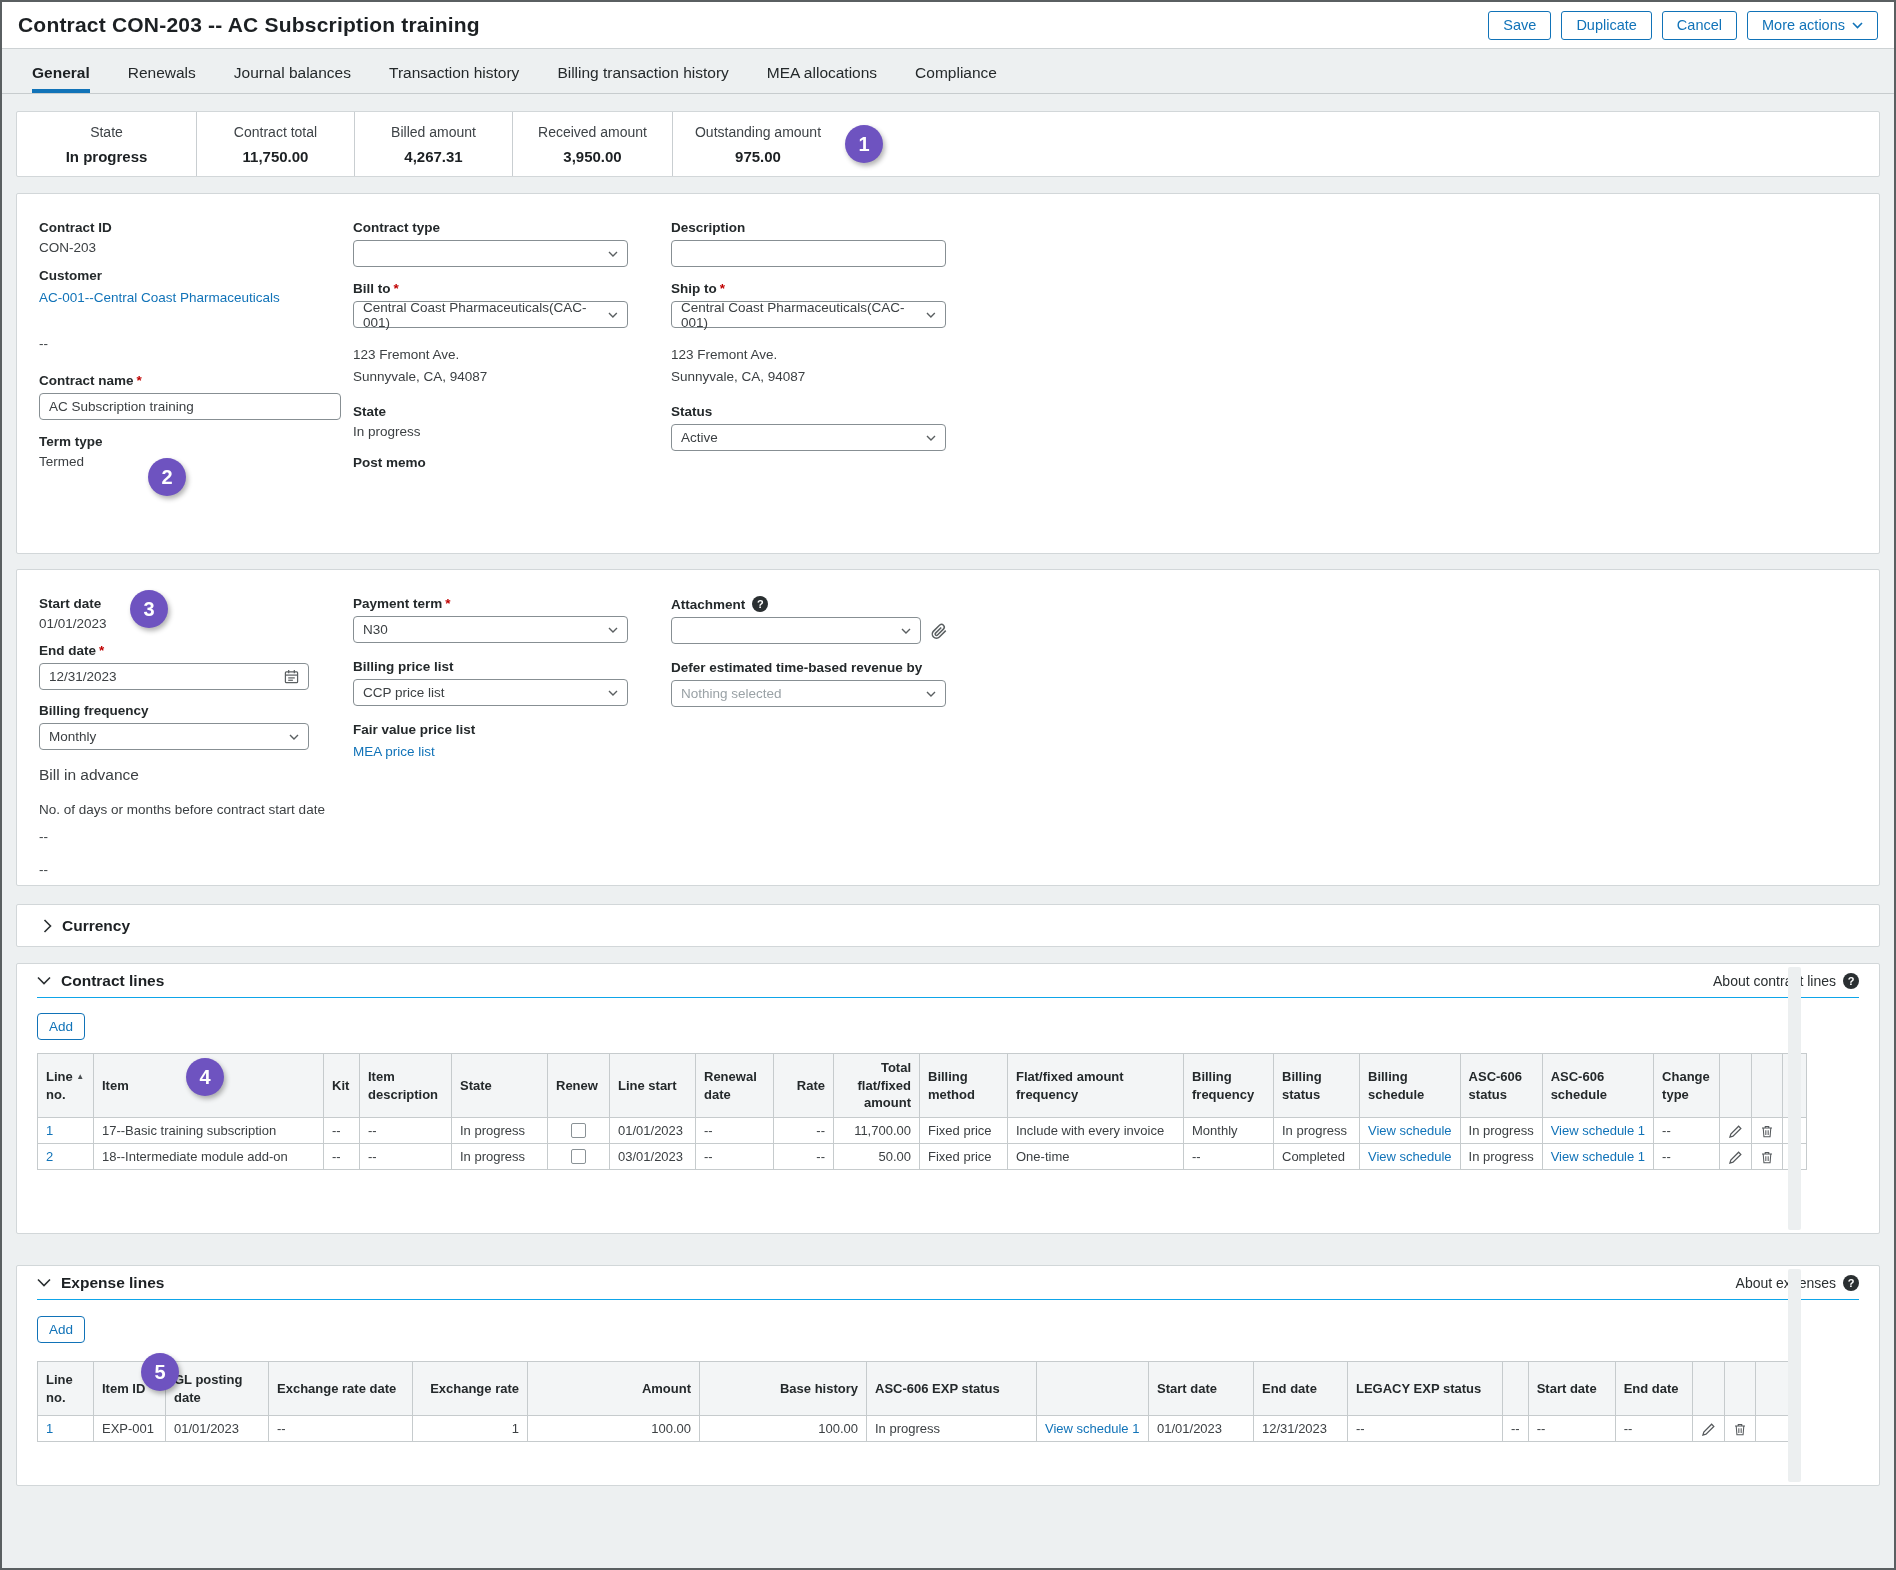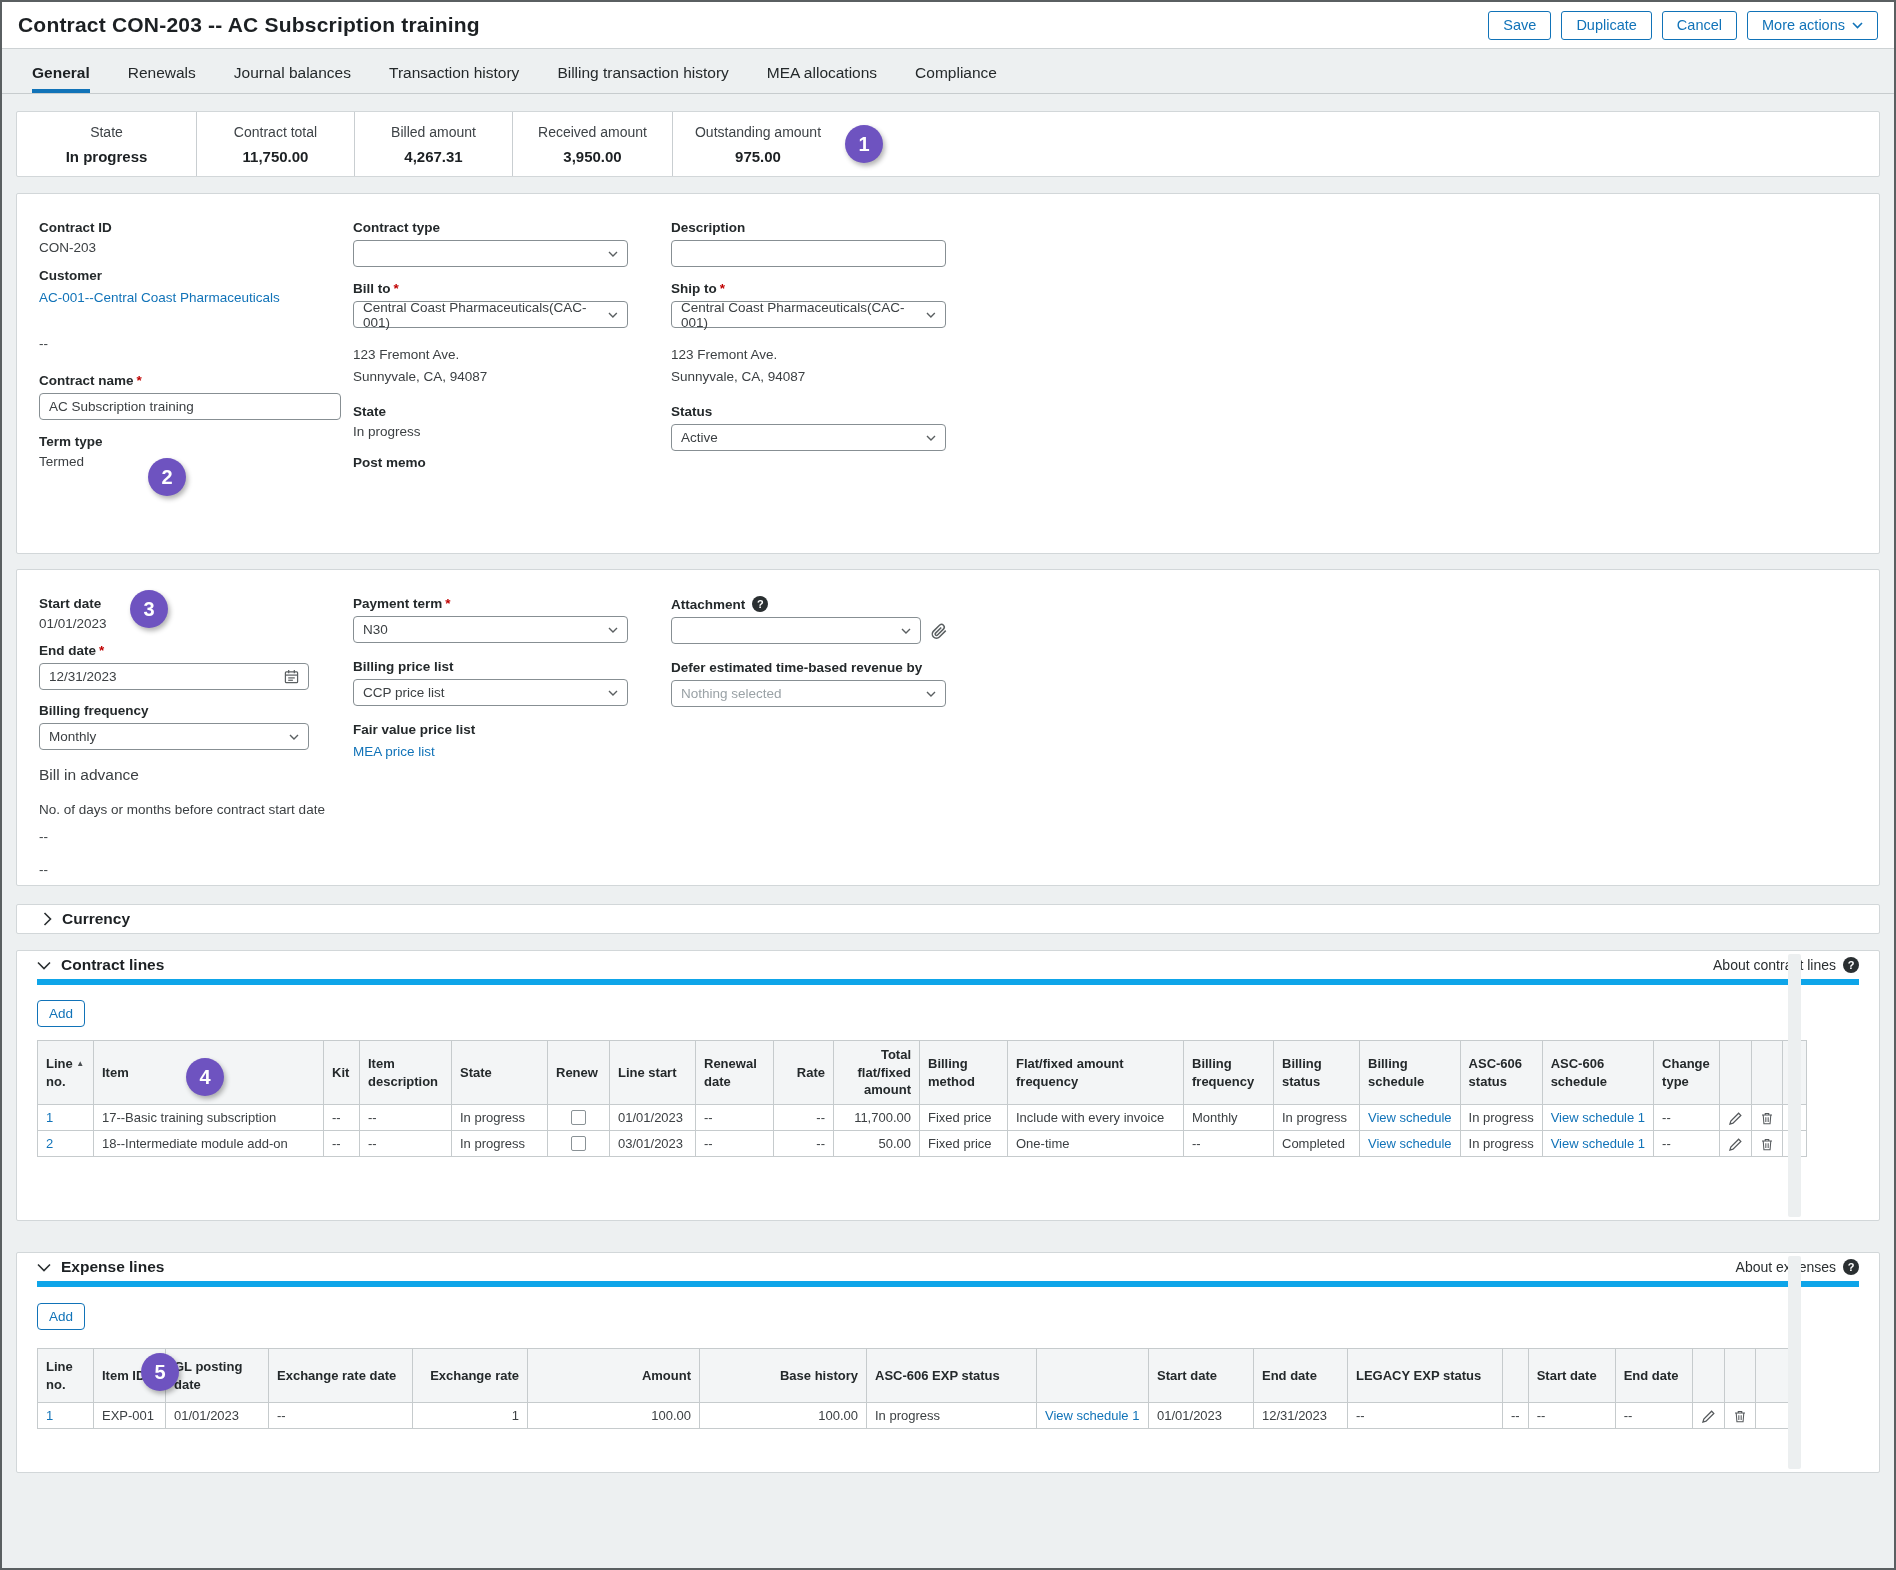--- a/index.html
+++ b/index.html
@@ -55,29 +55,29 @@
   .addr { font-size:13.5px; color:#3c4043; line-height:22px; }
   .big { font-size:15.5px; color:#3c4043; }
   .lblrow { display:flex; align-items:flex-end; gap:7px; margin-bottom:5px; }
   .lblrow .lbl { margin-bottom:0; }
   .helpdot { width:16px; height:16px; border-radius:50%; background:#2a2f31; color:#fff;
              font-size:11px; font-weight:bold; display:inline-flex; align-items:center; justify-content:center; }
   .withicon { display:flex; align-items:center; gap:9px; }
 
   
   .card.fold { margin-top:18px; height:42px; display:flex; align-items:center; padding-left:26px; }
-  .card.fold.currency { height:30px; }
+  .card.fold.currency { height:43px; }
   .fold-title { font-size:15.5px; font-weight:bold; color:#1c2023; margin-left:10px; }
   .chev { display:block; }
 
   
   .card.lines { margin-top:16px; height:271px; padding:0 20px; }
   .card.expenses { margin-top:31px; height:221px; padding:0 20px; }
   .section-head { display:flex; align-items:center; justify-content:space-between; height:34px;
-                  border-bottom:6px solid #0ea5e9; }
+                  border-bottom:1px solid #0ea5e9; }
   .sh-left { display:flex; align-items:center; }
   .sh-right { display:flex; align-items:center; gap:7px; font-size:14px; color:#2a2f31; }
   .add-btn { margin-top:15px; height:27px; padding:0 11px; background:#fff; border:1.5px solid #1173b8;
              border-radius:4px; color:#1173b8; font-size:13.5px; cursor:pointer; font-family:inherit; }
   .card.expenses .add-btn { margin-top:16px; }
   .tbl-wrap { margin-top:13px; }
   .card.expenses .tbl-wrap { margin-top:18px; }
   table.grid { border-collapse:collapse; table-layout:fixed; }
   table.grid th, table.grid td { border:1px solid #c6cbcd; font-size:13px; padding:3px 8px;
                                  overflow:hidden; white-space:nowrap; text-align:left; vertical-align:middle; }

